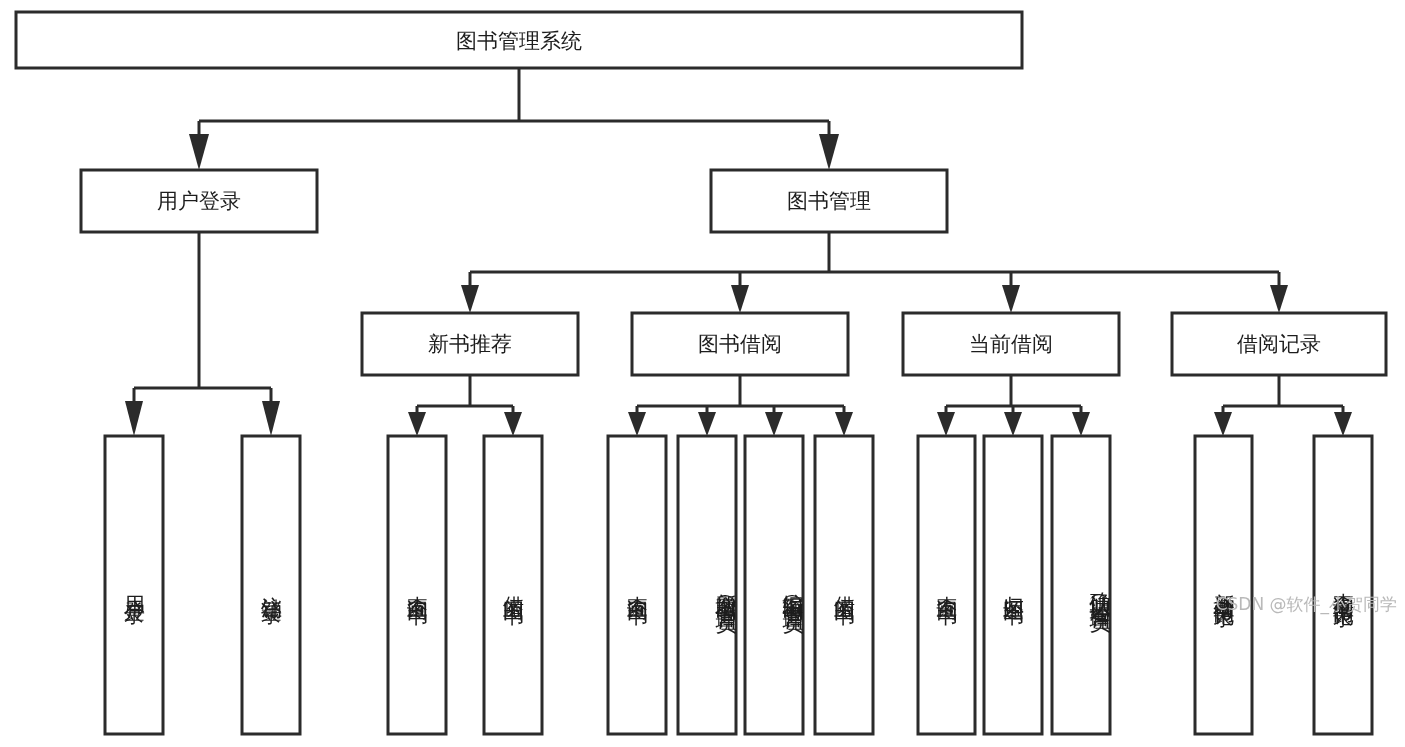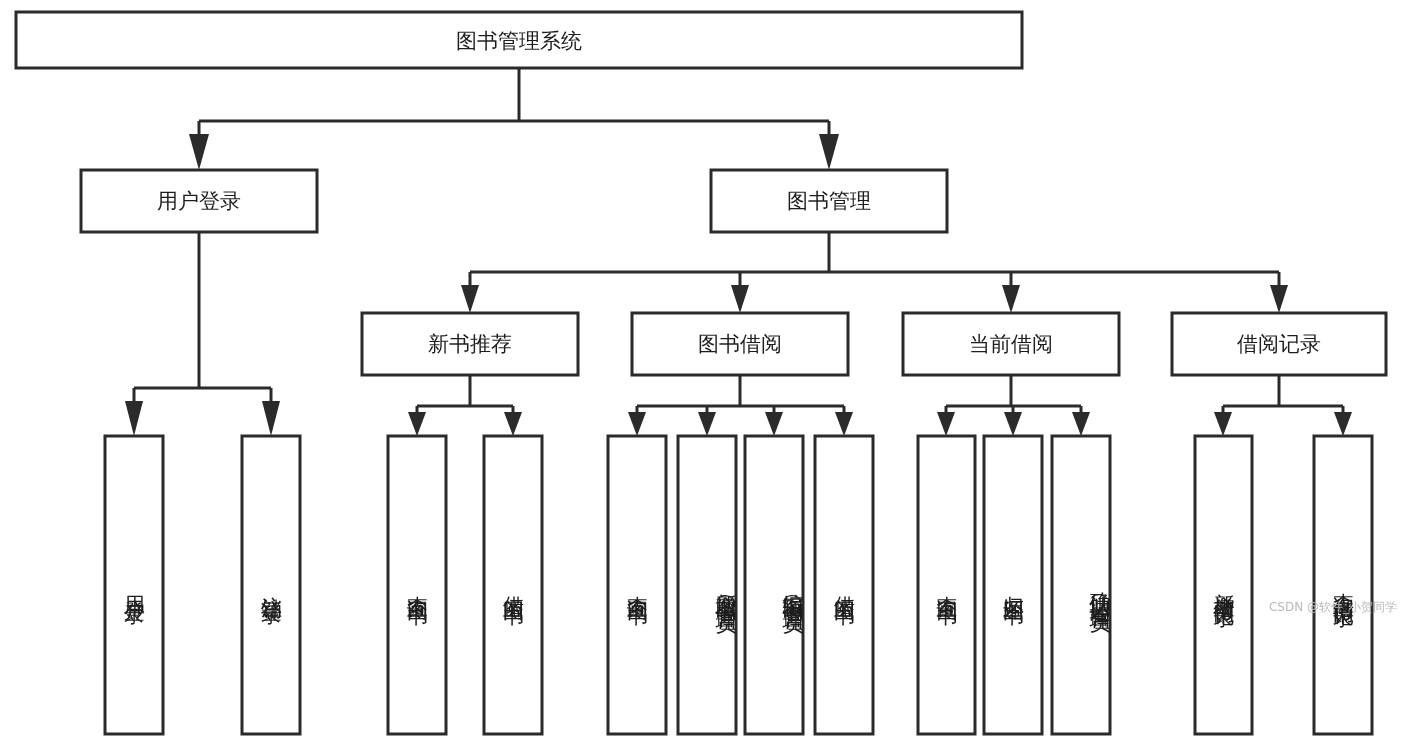--- a/index.html
+++ b/index.html
@@ -60,21 +60,21 @@
     line-height: 1;
     white-space: nowrap;
     text-align: center;
     pointer-events: none;
   }
   #watermark {
     position: absolute;
     right: 8px;
     bottom: 4px;
     font-family: "DejaVu Sans", "Liberation Sans", sans-serif;
-    font-size: 12px;
+    font-size: 17px;
     color: #b9b9b9;
     white-space: nowrap;
   }
 </style>
 </head>
 <body>
 
 <div id="diagram-root">
 
   <svg id="tree-svg" viewBox="0 0 1405 747">

